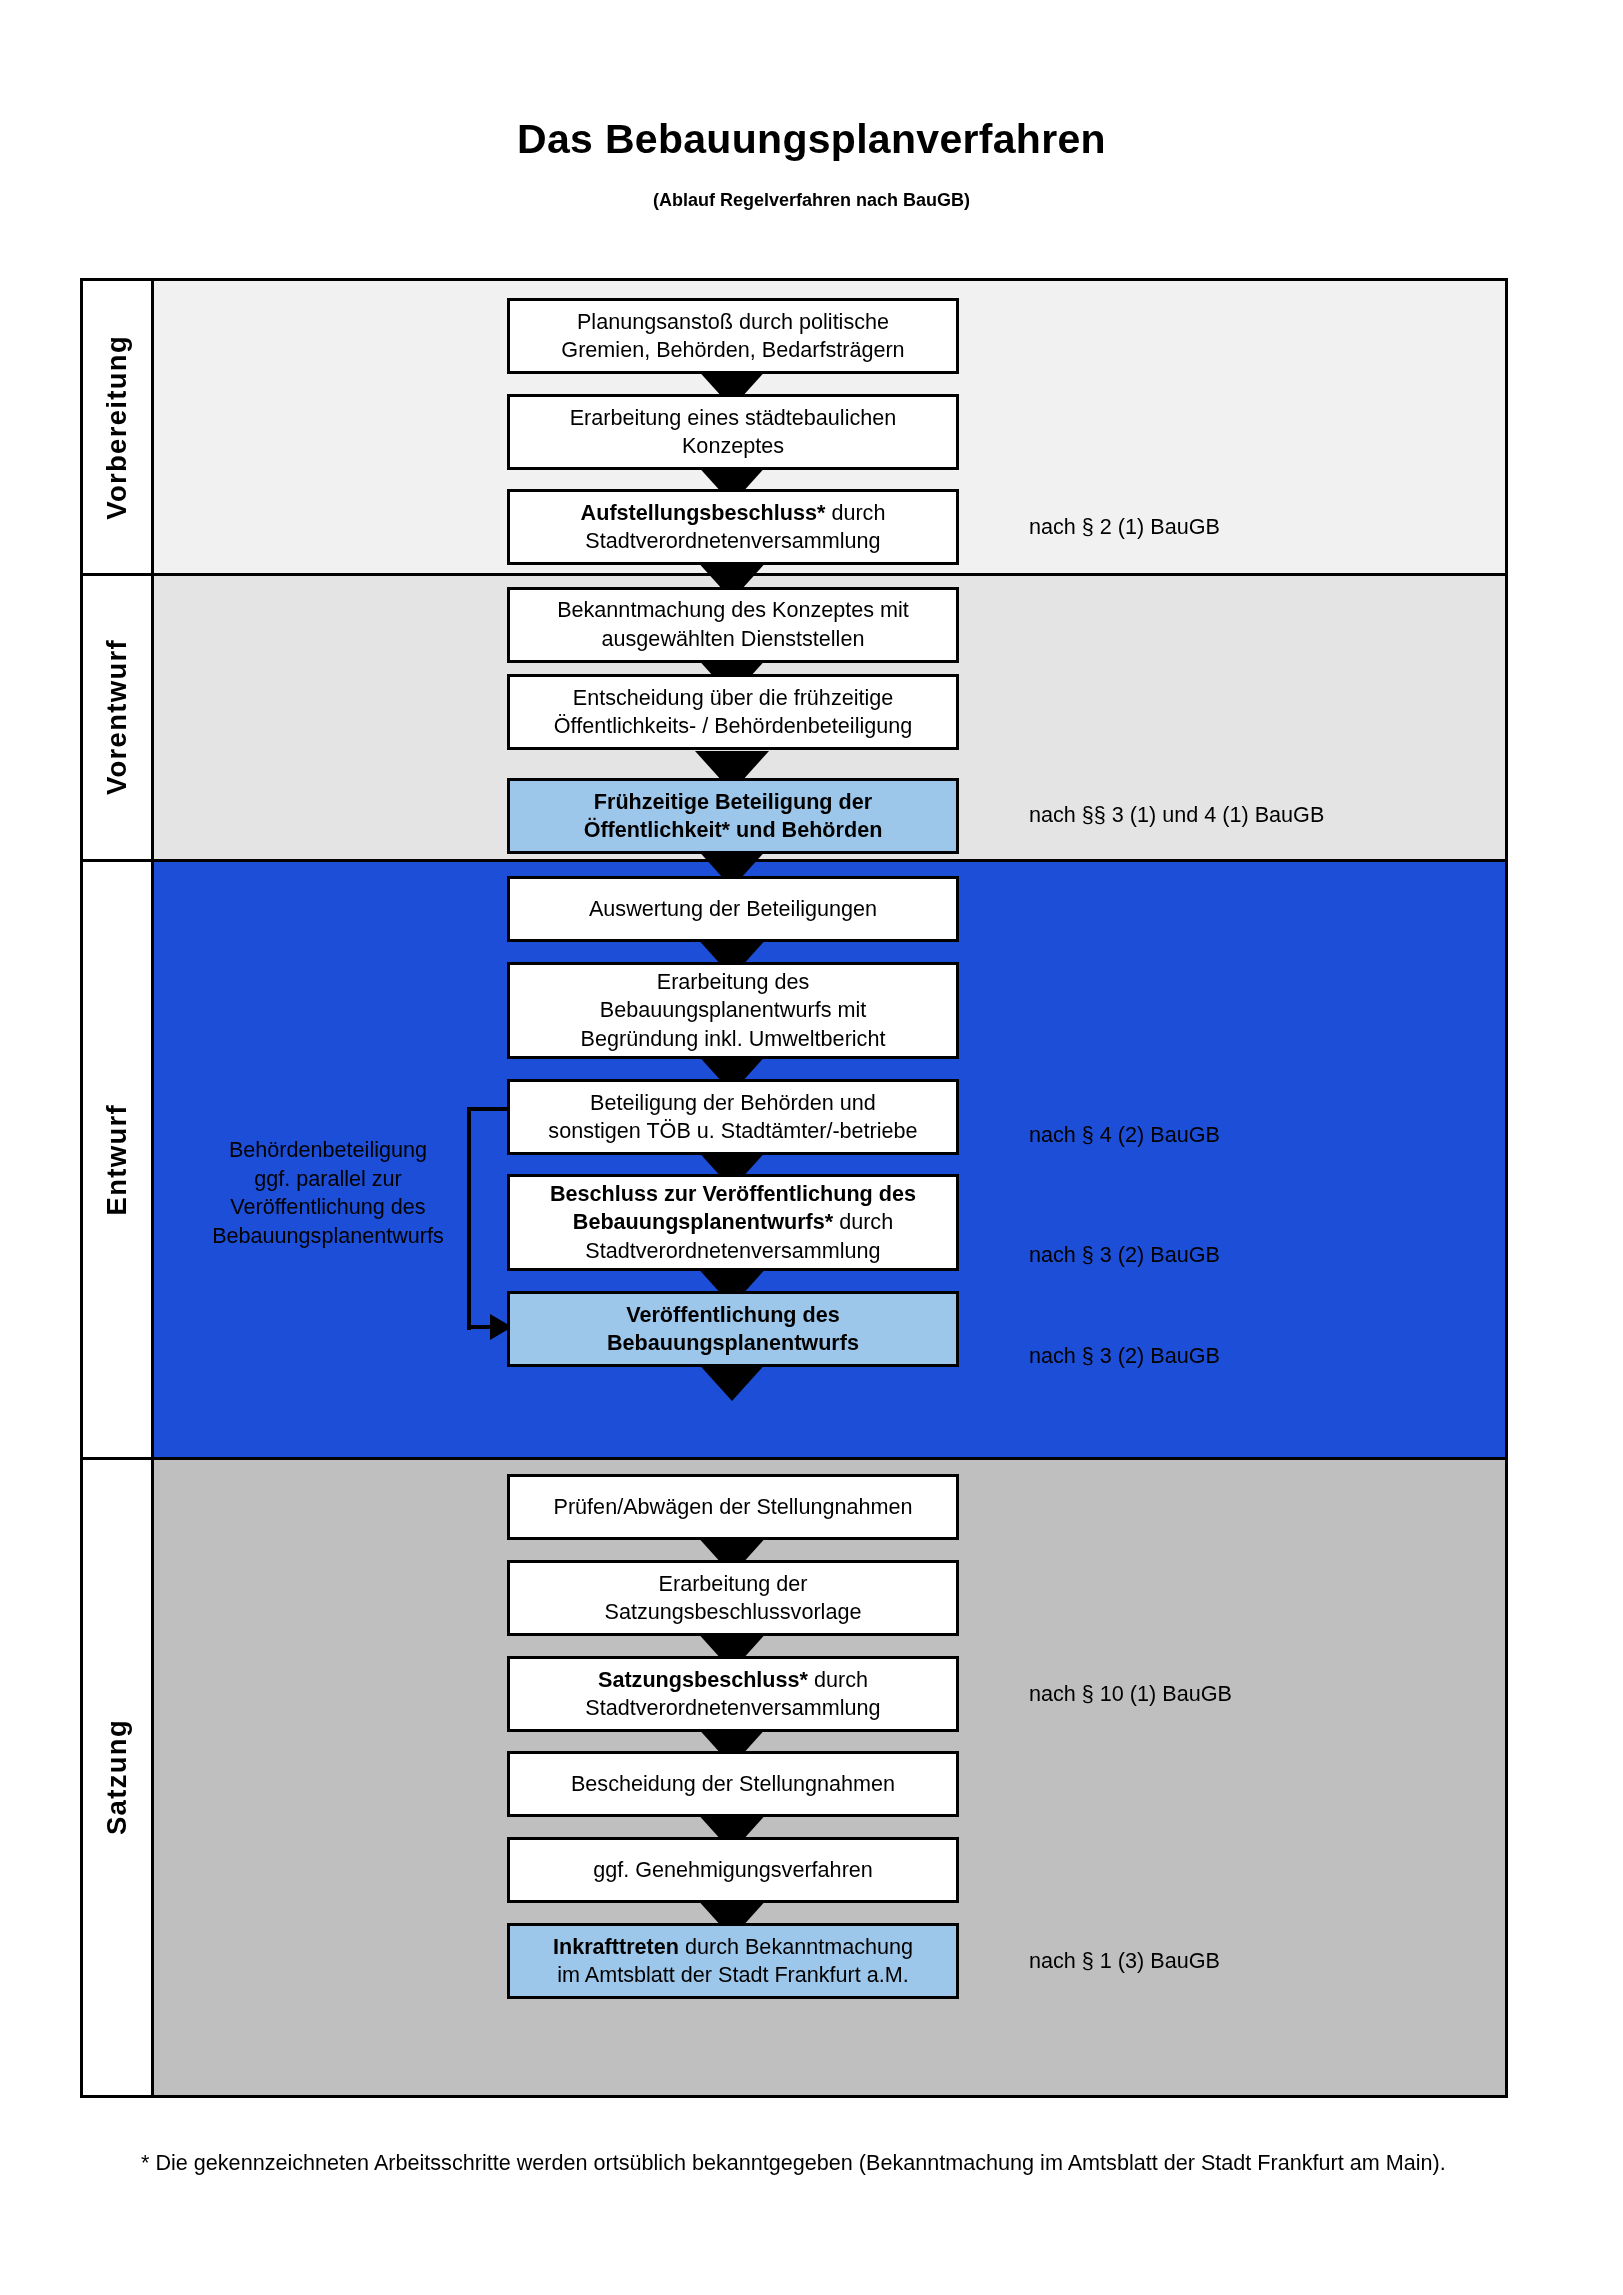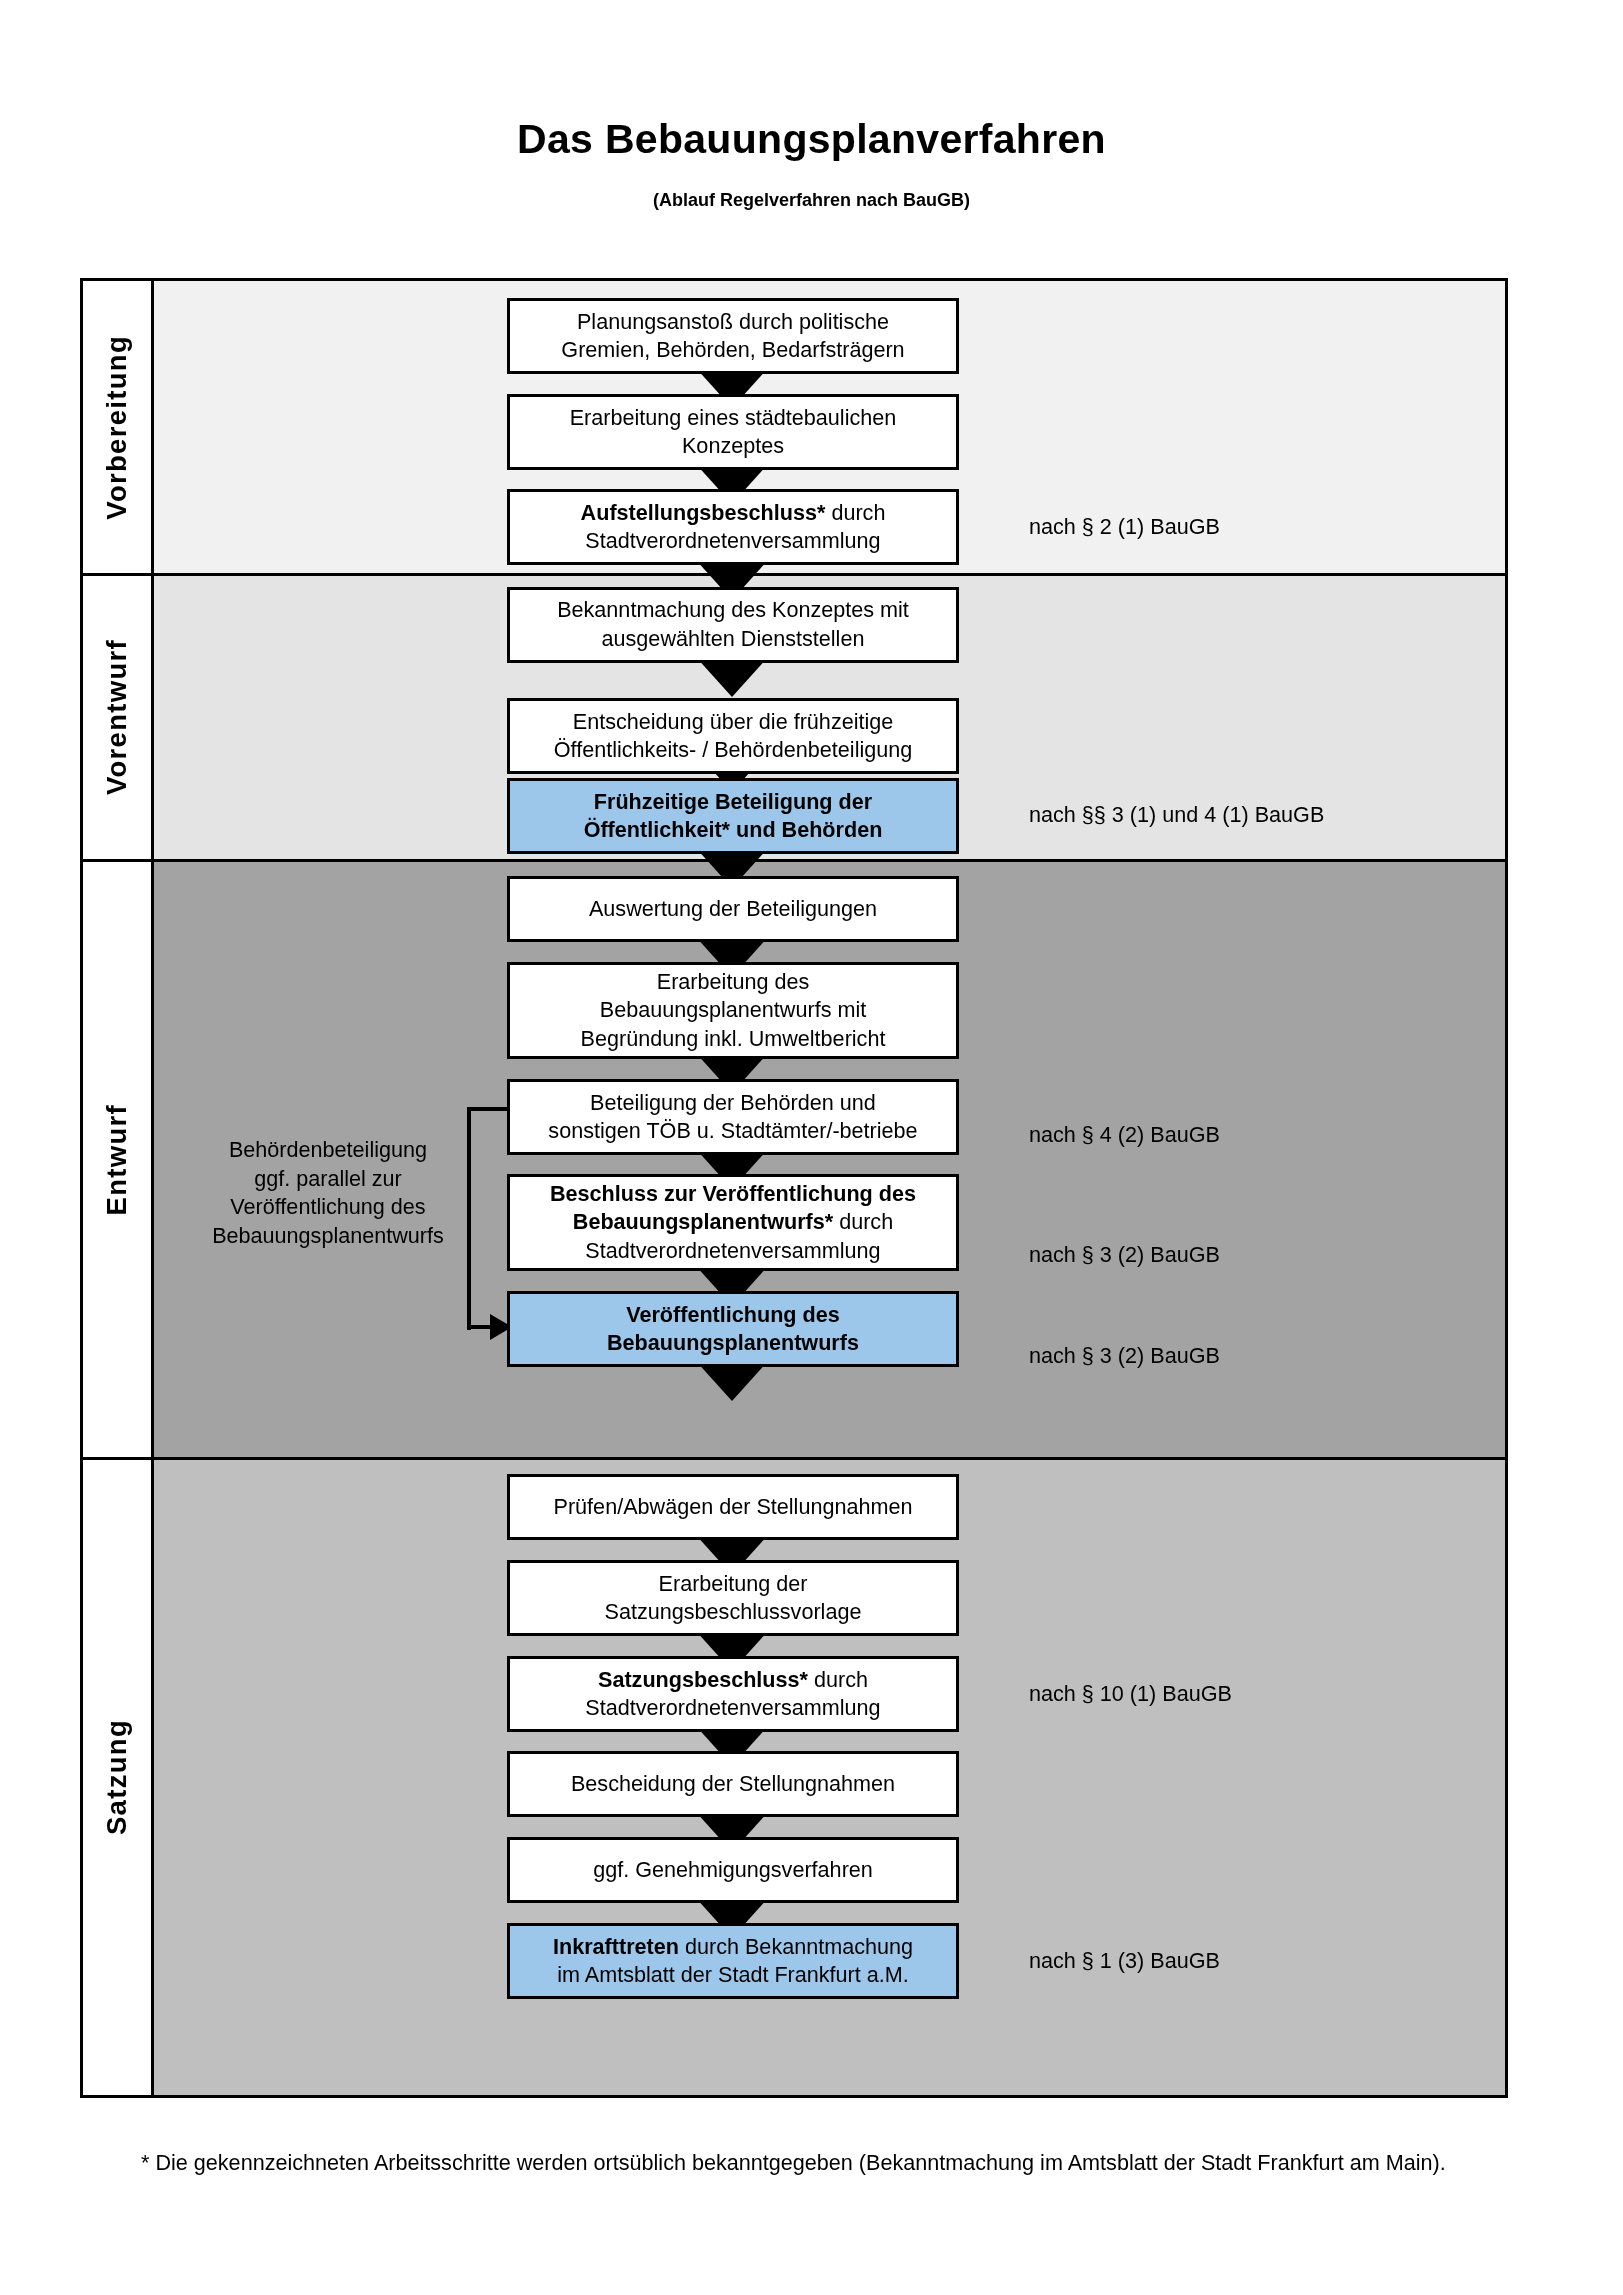--- a/index.html
+++ b/index.html
@@ -80,21 +80,21 @@
 
   .band-body {
     flex: 1 1 auto;
     position: relative;
     box-sizing: border-box;
   }
 
   
   .band-1 .band-body { background: #f1f1f1; }
   .band-2 .band-body { background: #e4e4e4; }
-  .band-3 .band-body { background: #a3a3a3; }
+  .band-3 .band-body { background: #1d4ed8; }
   .band-4 .band-body { background: #bfbfbf; }
 
   
   .fbox {
     position: absolute;
     left: 353px;
     width: 452px;
     box-sizing: border-box;
     border: 3.3px solid #000000;
     background: #ffffff;
@@ -233,21 +233,21 @@
     <div class="band-body">
 
       <div class="fbox" style="top:10.5px;height:76px;">
         <span>
           <span>Bekanntmachung des Konzeptes mit</span><br>
           <span>ausgewählten Dienststellen</span>
         </span>
       </div>
       <div class="down-arrow" style="top:80px;"></div>
 
-      <div class="fbox" style="top:122px;height:76px;padding-left:8px;">
+      <div class="fbox" style="top:98px;height:76px;padding-left:8px;">
         <span>
           <span>Entscheidung über die frühzeitige</span><br>
           <span>Öffentlichkeits- / Behördenbeteiligung</span>
         </span>
       </div>
       <div class="down-arrow" style="top:175px;"></div>
 
       <div class="fbox blue" style="top:202px;height:76px;">
         <span>
           <b>Frühzeitige Beteiligung der</b><br>

